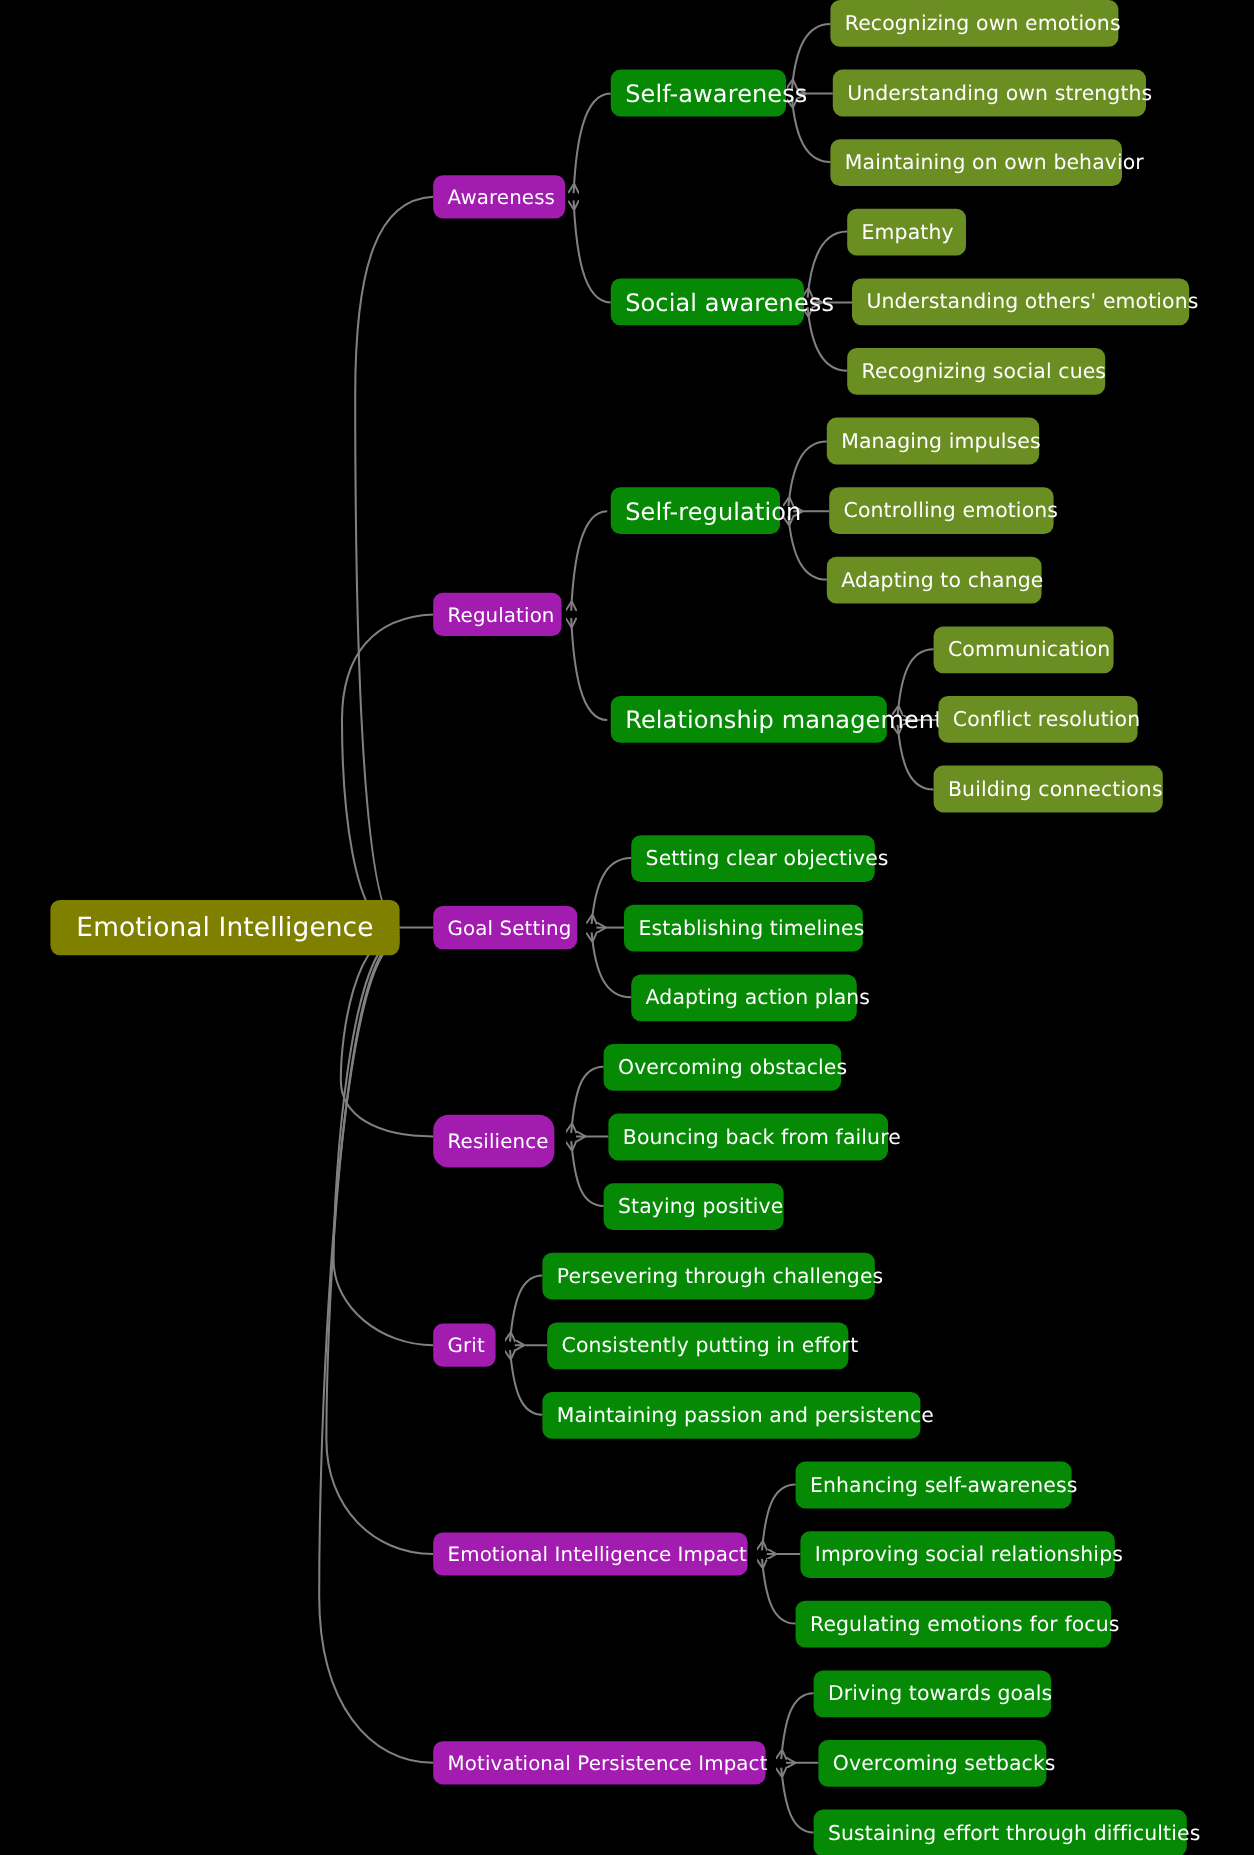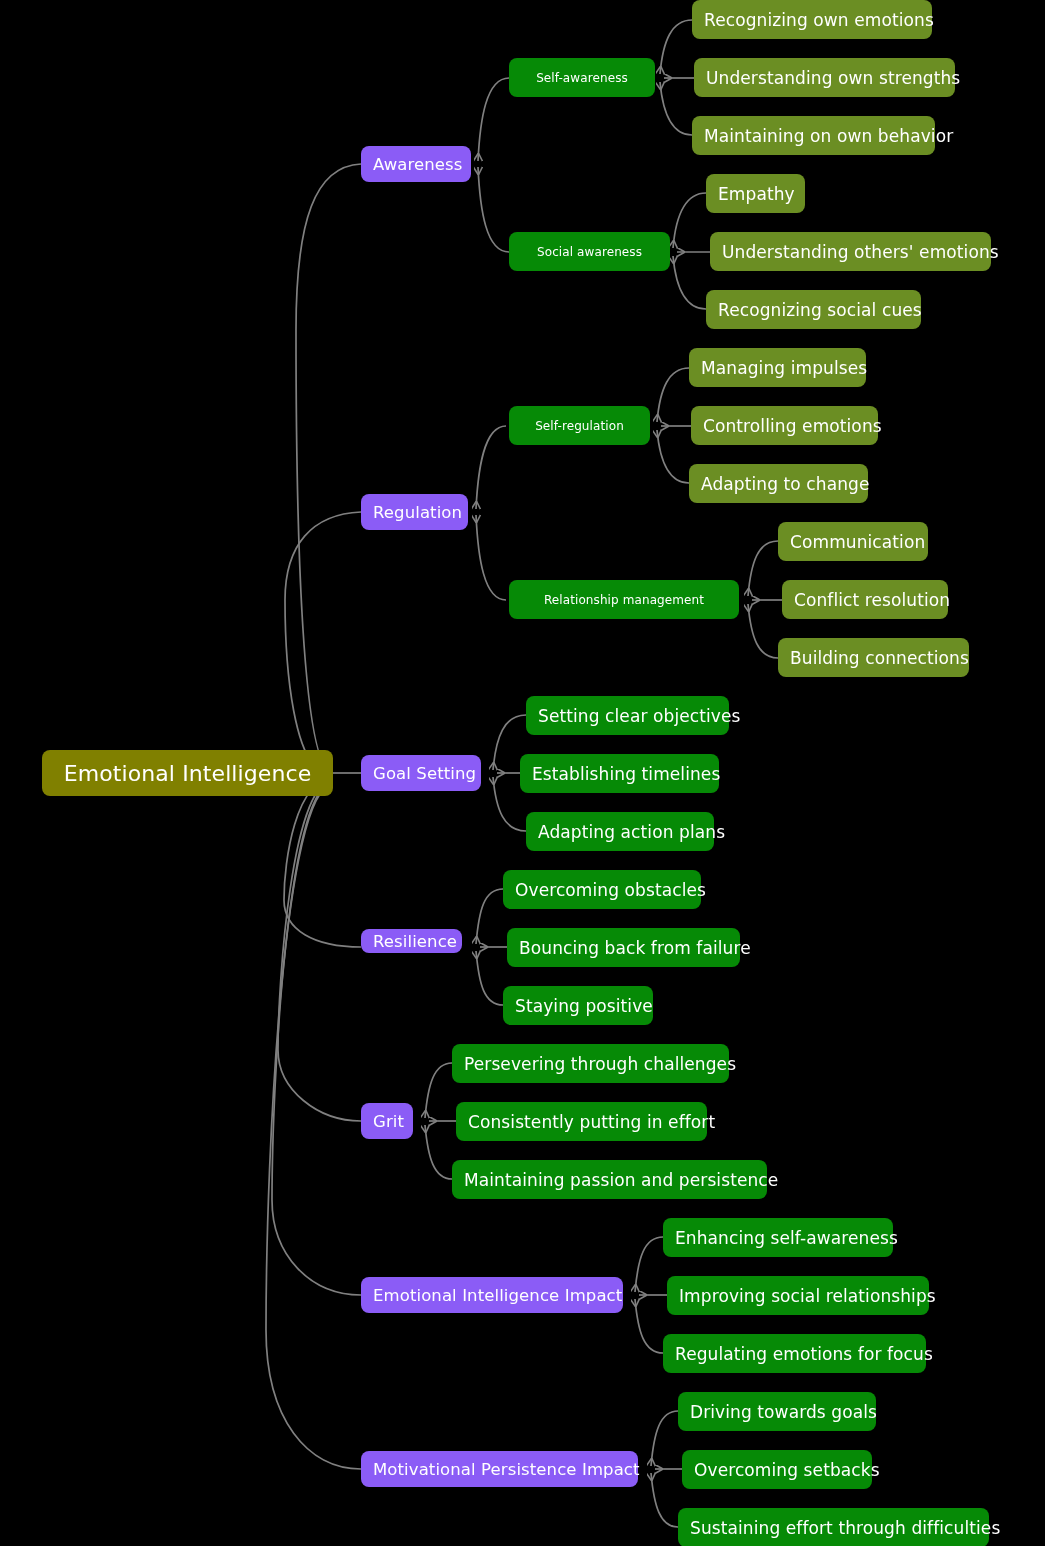--- a/index.html
+++ b/index.html
@@ -37,28 +37,28 @@
     display: block;
     width: 100%;
     text-align: center;
   }
   .root {
     background: #808000;
     font-size: 22px;
     padding: 0 14px;
   }
   .lvl1 {
-    background: #8b5cf6;
+    background: #a21caf;
     font-size: 16.5px;
     padding: 0 12px;
     justify-content: flex-end;
   }
   .lvl2 {
     background: #068a06;
-    font-size: 12px;
+    font-size: 20px;
     padding: 0 12px;
   }
   .leaf-olive {
     background: #6b8e23;
     font-size: 17px;
     padding: 14px 12px;
     justify-content: center;
   }
   .leaf-green {
     background: #068a06;
@@ -201,21 +201,21 @@
   <div class="node leaf-green" style="left:526px; top:696px; width:203px; height:39px;">
     <span class="node-label">Setting clear objectives</span>
   </div>
   <div class="node leaf-green" style="left:520px; top:754px; width:199px; height:39px;">
     <span class="node-label">Establishing timelines</span>
   </div>
   <div class="node leaf-green" style="left:526px; top:812px; width:188px; height:39px;">
     <span class="node-label">Adapting action plans</span>
   </div>
 
-  <div class="node lvl1" style="left:361px; top:929px; width:101px; height:24px;">
+  <div class="node lvl1" style="left:361px; top:929px; width:101px; height:44px;border-radius:13px;">
     <span class="node-label">Resilience</span>
   </div>
   <div class="node leaf-green" style="left:503px; top:870px; width:198px; height:39px;">
     <span class="node-label">Overcoming obstacles</span>
   </div>
   <div class="node leaf-green" style="left:507px; top:928px; width:233px; height:39px;">
     <span class="node-label">Bouncing back from failure</span>
   </div>
   <div class="node leaf-green" style="left:503px; top:986px; width:150px; height:39px;">
     <span class="node-label">Staying positive</span>

